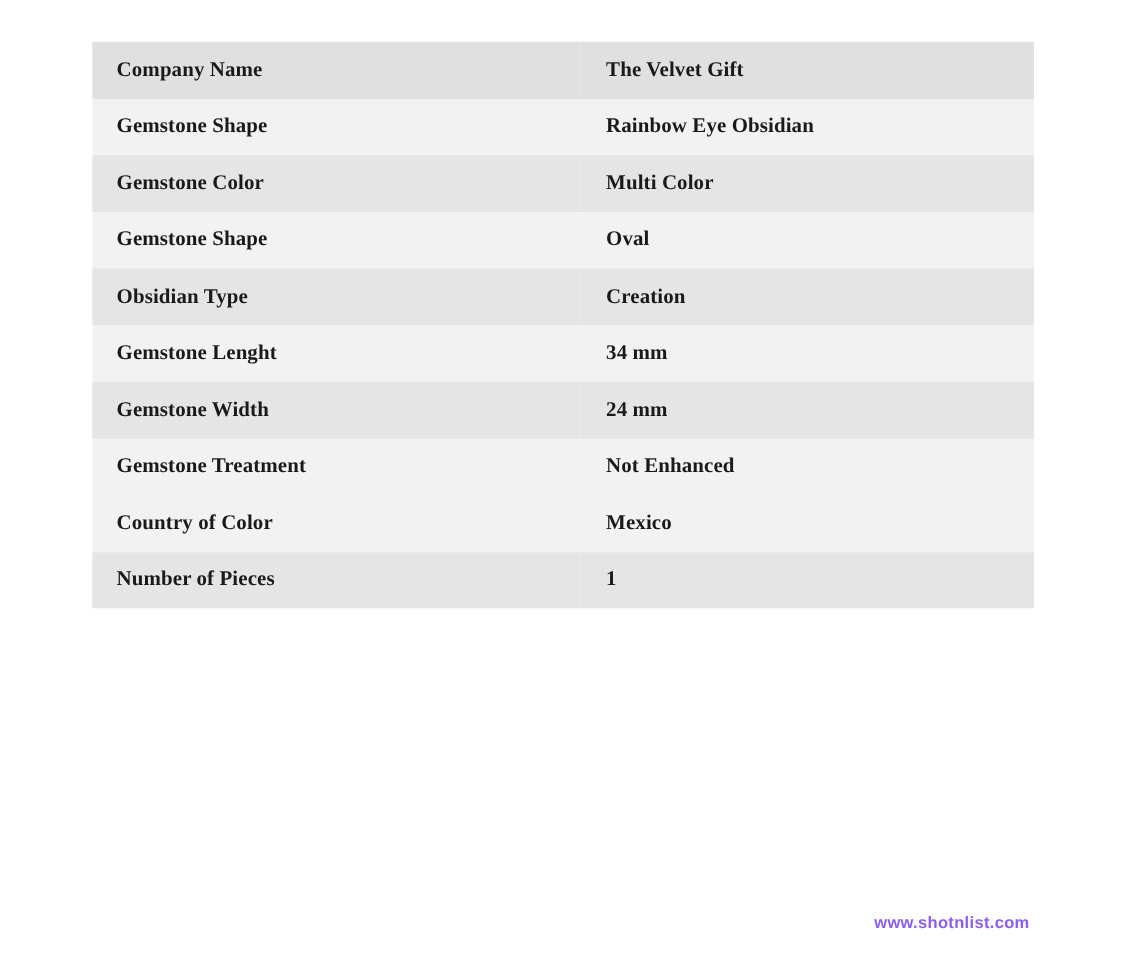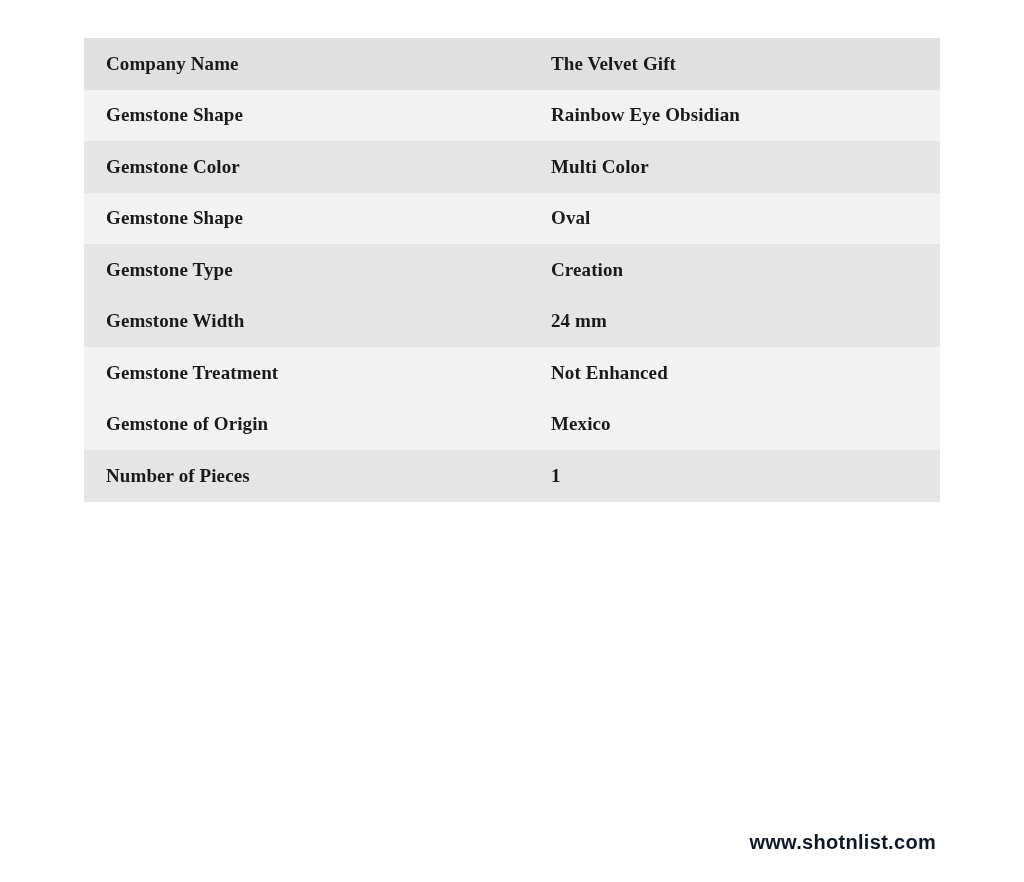--- a/index.html
+++ b/index.html
@@ -54,23 +54,23 @@
   }
   tr.row-plain .cell-label,
   tr.row-plain .cell-value {
     background: #e5e5e5;
   }
   .watermark {
     position: absolute;
     right: 88px;
     top: 831px;
     font-family: "Liberation Sans", sans-serif;
-    font-size: 20px;
+    font-size: 15px;
     font-weight: bold;
-    color: #0f172a;
+    color: #8b5cf6;
     letter-spacing: 0.3px;
   }
 </style>
 </head>
 <body>
 
 <table class="spec-table">
   <tbody>
     <tr class="row-head">
       <td class="cell-label">Company Name</td>
@@ -82,33 +82,37 @@
     </tr>
     <tr class="row-plain">
       <td class="cell-label">Gemstone Color</td>
       <td class="cell-value">Multi Color</td>
     </tr>
     <tr class="row-shade">
       <td class="cell-label">Gemstone Shape</td>
       <td class="cell-value">Oval</td>
     </tr>
     <tr class="row-plain">
-      <td class="cell-label">Gemstone Type</td>
+      <td class="cell-label">Obsidian Type</td>
       <td class="cell-value">Creation</td>
+    </tr>
+    <tr class="row-shade">
+      <td class="cell-label">Gemstone Lenght</td>
+      <td class="cell-value">34 mm</td>
     </tr>
     <tr class="row-plain">
       <td class="cell-label">Gemstone Width</td>
       <td class="cell-value">24 mm</td>
     </tr>
     <tr class="row-shade">
       <td class="cell-label">Gemstone Treatment</td>
       <td class="cell-value">Not Enhanced</td>
     </tr>
     <tr class="row-shade">
-      <td class="cell-label">Gemstone of Origin</td>
+      <td class="cell-label">Country of Color</td>
       <td class="cell-value">Mexico</td>
     </tr>
     <tr class="row-plain">
       <td class="cell-label">Number of Pieces</td>
       <td class="cell-value">1</td>
     </tr>
   </tbody>
 </table>
 
 <div class="watermark">www.shotnlist.com</div>

